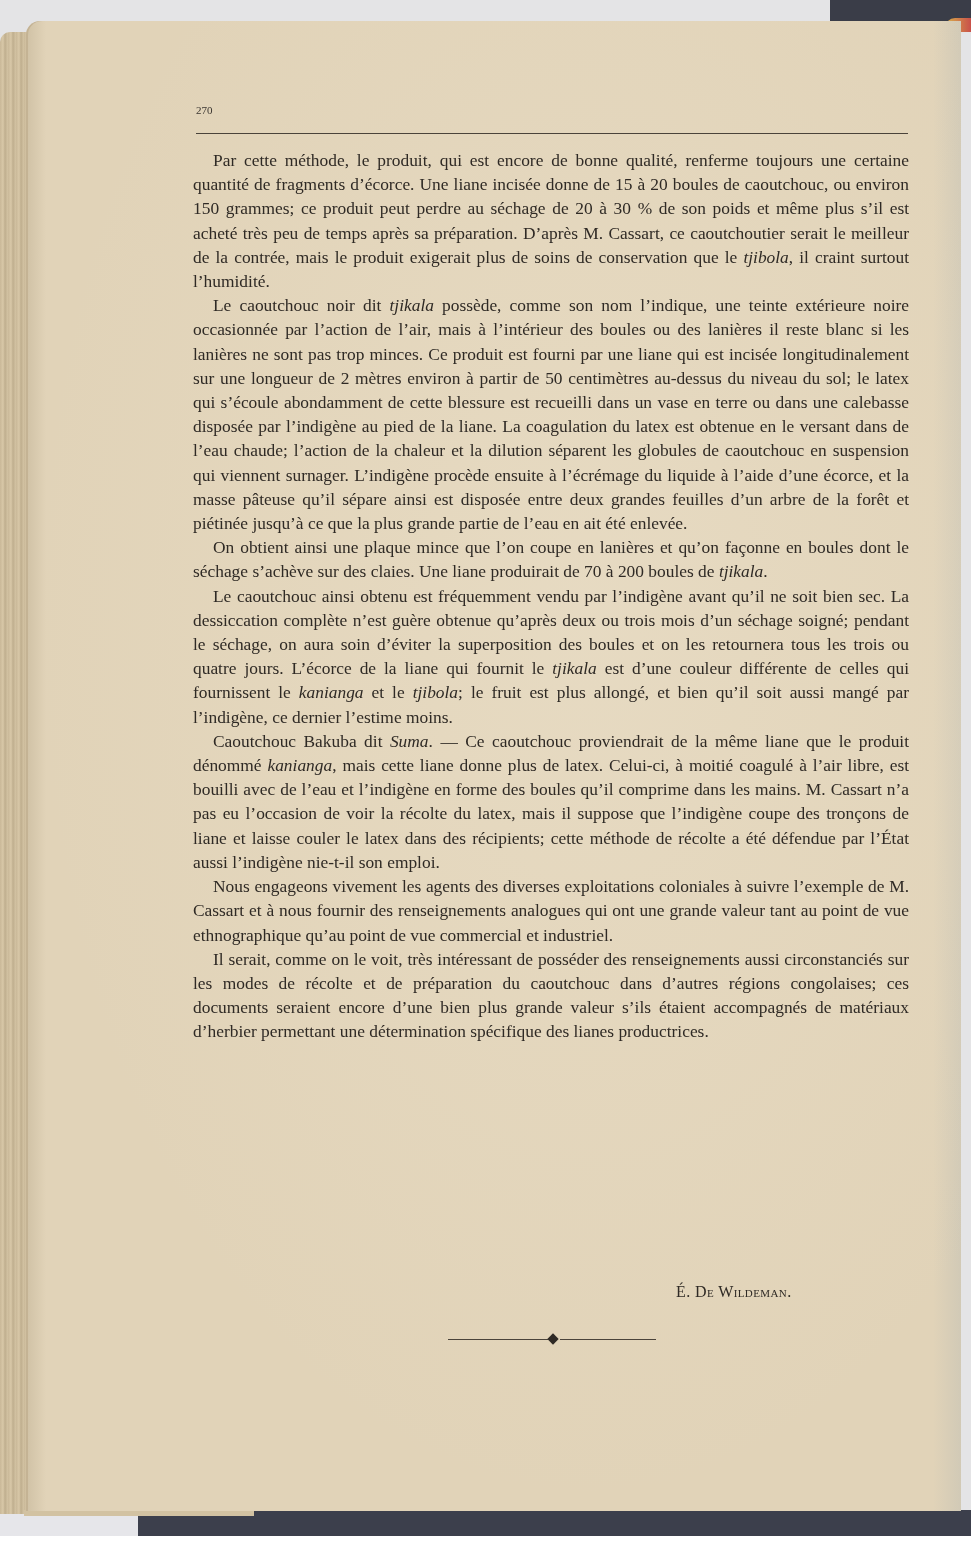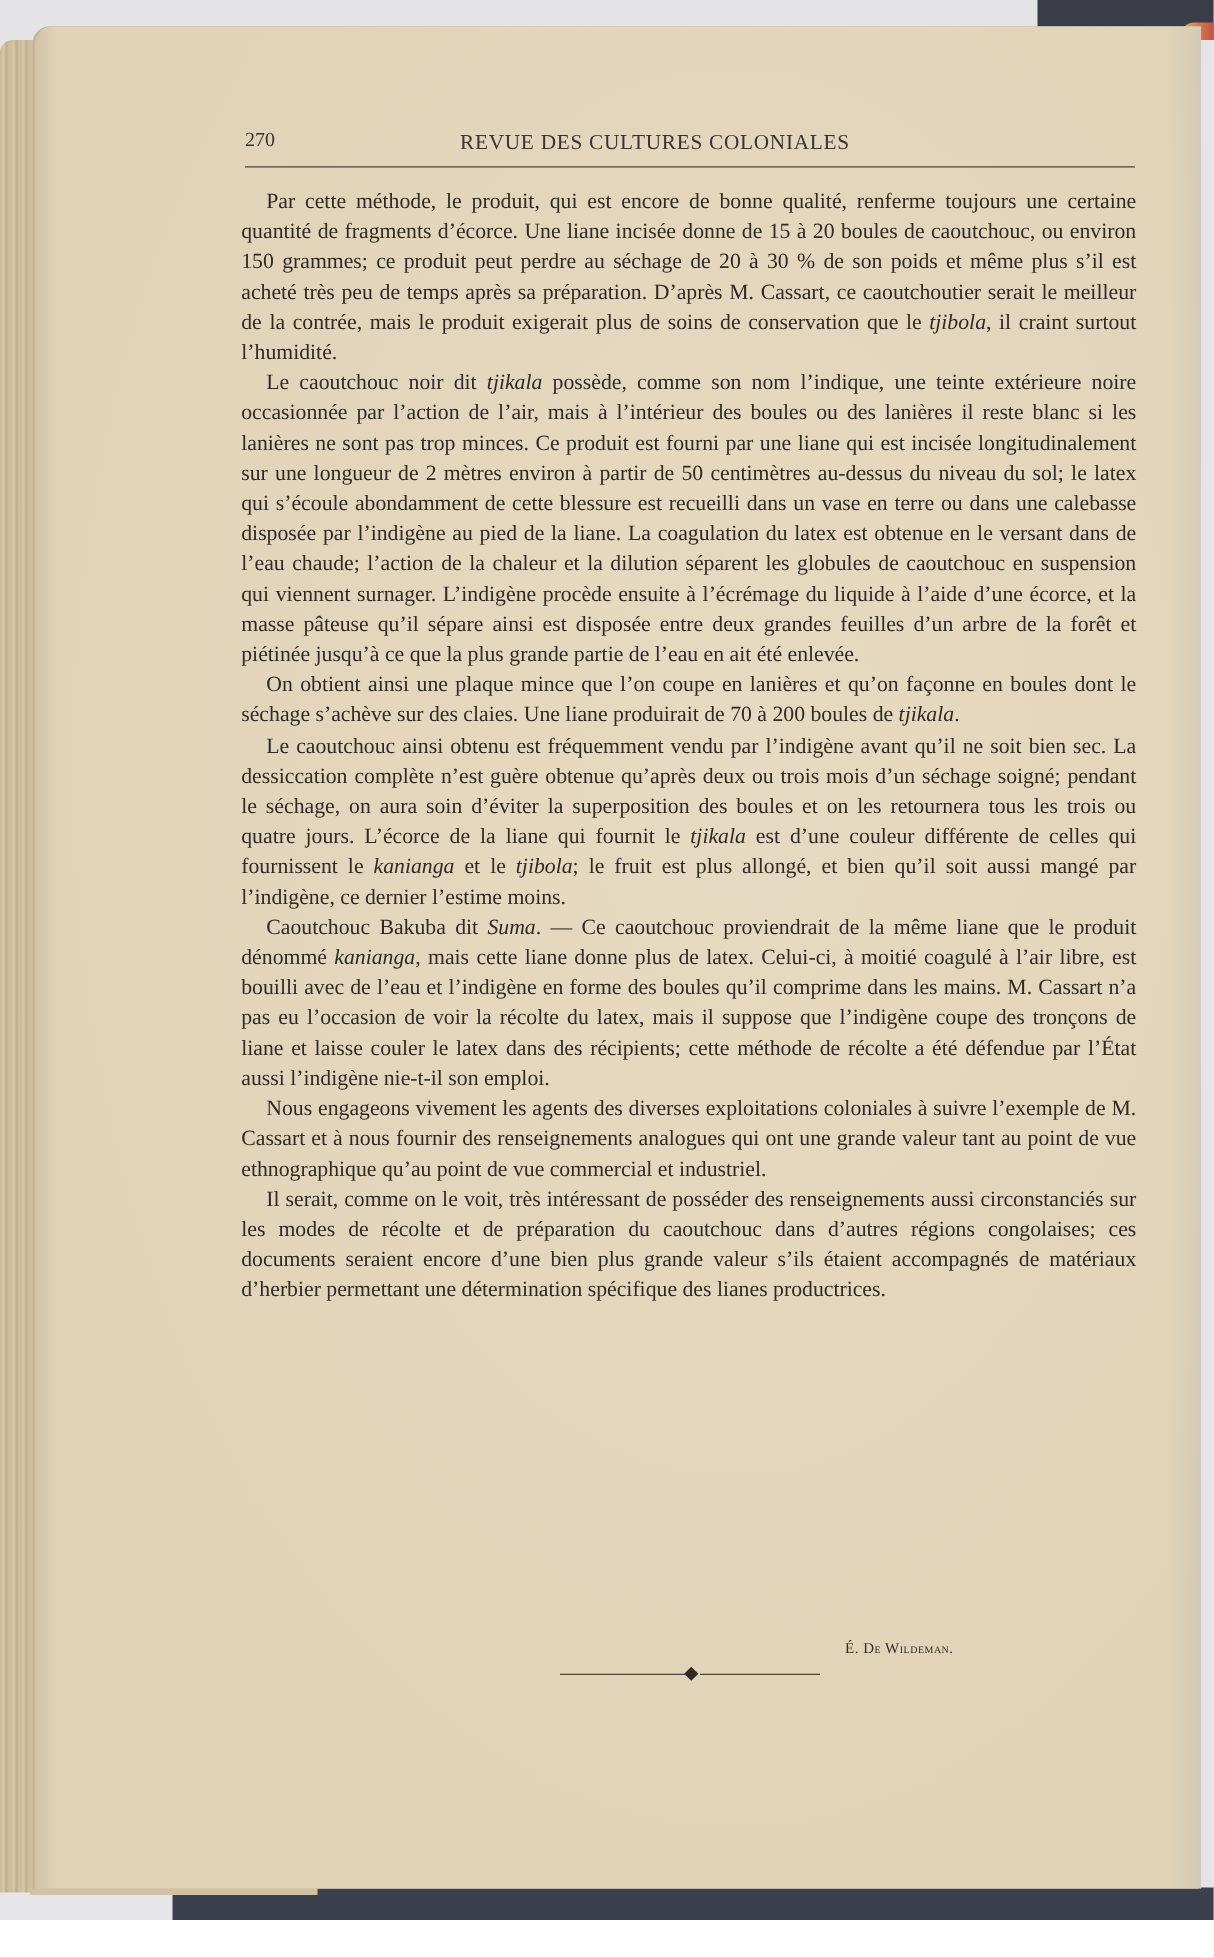--- a/index.html
+++ b/index.html
@@ -45,43 +45,42 @@
     }
     .page-bottom-lip {
       position: absolute; left: 24px; top: 1510px; width: 230px; height: 6px;
       background: #d2c2a2;
     }
     .header {
       position: absolute; left: 196px; top: 100px; width: 712px; height: 30px;
       color: #3a3530;
     }
     .page-number {
-      position: absolute; left: 0; top: 4px; font-size: 16px;
+      position: absolute; left: 0; top: 4px; font-size: 11px;
     }
     .running-title {
       position: absolute; left: 172px; top: 4px; font-size: 17px; letter-spacing: 0.6px;
     }
     .header-rule {
       position: absolute; left: 196px; top: 133px; width: 712px; height: 0;
       border-top: 1.6px solid #4a433a;
     }
     .body-text {
       position: absolute; left: 193px; top: 148px; width: 716px;
       color: #2f2a25;
       font-size: 17.4px; line-height: 24.2px;
       text-align: justify;
     }
     .body-text p { margin: 0; text-indent: 20px; }
     .body-text p.continuation { text-indent: 0; }
     .body-text em { font-style: italic; }
     .signature {
       position: absolute; left: 676px; top: 1283px;
-      color: #2f2a25; font-size: 12px; letter-spacing: 0.4px;
+      color: #2f2a25; font-size: 16px; letter-spacing: 0.4px;
       font-variant: small-caps;
-      margin-top: 28px;
     }
     .ornament {
       position: absolute; left: 448px; top: 1335px; width: 210px; height: 10px;
     }
     .ornament .line-l { position: absolute; left: 0; top: 4px; width: 100px; border-top: 1px solid #4a433a; }
     .ornament .line-r { position: absolute; left: 112px; top: 4px; width: 96px; border-top: 1px solid #4a433a; }
     .ornament .diamond {
       position: absolute; left: 101px; top: 0; width: 8px; height: 8px;
       background: #2f2a25; transform: rotate(45deg);
     }
@@ -99,21 +98,20 @@
   <div class="red-edge"></div>
   <div class="backdrop-bottom-light"></div>
   <div class="backdrop-bottom"></div>
   <div class="page-stack"></div>
   <div class="page-bottom-lip"></div>
 
   <div class="page"></div>
 
   <div class="header">
     <span class="page-number">270</span>
-    <span class="running-title">REVUE DES CULTURES COLONIALES</span>
   </div>
   <div class="header-rule"></div>
 
   <div class="body-text" id="body-text">
       <p><span>Par cette méthode, le produit, qui est encore de bonne qualité, renferme toujours une certaine quantité de fragments d’écorce. Une liane incisée donne de 15 à 20 boules de caoutchouc, ou environ 150 grammes; ce produit peut perdre au séchage de 20 à 30 % de son poids et même plus s’il est acheté très peu de temps après sa préparation. D’après M. Cassart, ce caoutchoutier serait le meilleur de la contrée, mais le produit exigerait plus de soins de conservation que le </span><em>tjibola</em><span>, il craint surtout l’humidité.</span></p>
       <p><span>Le caoutchouc noir dit </span><em>tjikala</em><span> possède, comme son nom l’indique, une teinte extérieure noire occasionnée par l’action de l’air, mais à l’intérieur des boules ou des lanières il reste blanc si les lanières ne sont pas trop minces. Ce produit est fourni par une liane qui est incisée longitudinalement sur une longueur de 2 mètres environ à partir de 50 centimètres au-dessus du niveau du sol; le latex qui s’écoule abondamment de cette blessure est recueilli dans un vase en terre ou dans une calebasse disposée par l’indigène au pied de la liane. La coagulation du latex est obtenue en le versant dans de l’eau chaude; l’action de la chaleur et la dilution séparent les globules de caoutchouc en suspension qui viennent surnager. L’indigène procède ensuite à l’écrémage du liquide à l’aide d’une écorce, et la masse pâteuse qu’il sépare ainsi est disposée entre deux grandes feuilles d’un arbre de la forêt et piétinée jusqu’à ce que la plus grande partie de l’eau en ait été enlevée.</span></p>
       <p><span>On obtient ainsi une plaque mince que l’on coupe en lanières et qu’on façonne en boules dont le séchage s’achève sur des claies. Une liane produirait de 70 à 200 boules de </span><em>tjikala</em><span>.</span></p>
       <p><span>Le caoutchouc ainsi obtenu est fréquemment vendu par l’indigène avant qu’il ne soit bien sec. La dessiccation complète n’est guère obtenue qu’après deux ou trois mois d’un séchage soigné; pendant le séchage, on aura soin d’éviter la superposition des boules et on les retournera tous les trois ou quatre jours. L’écorce de la liane qui fournit le </span><em>tjikala</em><span> est d’une couleur différente de celles qui fournissent le </span><em>kanianga</em><span> et le </span><em>tjibola</em><span>; le fruit est plus allongé, et bien qu’il soit aussi mangé par l’indigène, ce dernier l’estime moins.</span></p>
       <p><span>Caoutchouc Bakuba dit </span><em>Suma</em><span>. — Ce caoutchouc proviendrait de la même liane que le produit dénommé </span><em>kanianga</em><span>, mais cette liane donne plus de latex. Celui-ci, à moitié coagulé à l’air libre, est bouilli avec de l’eau et l’indigène en forme des boules qu’il comprime dans les mains. M. Cassart n’a pas eu l’occasion de voir la récolte du latex, mais il suppose que l’indigène coupe des tronçons de liane et laisse couler le latex dans des récipients; cette méthode de récolte a été défendue par l’État aussi l’indigène nie-t-il son emploi.</span></p>
       <p><span>Nous engageons vivement les agents des diverses exploitations coloniales à suivre l’exemple de M. Cassart et à nous fournir des renseignements analogues qui ont une grande valeur tant au point de vue ethnographique qu’au point de vue commercial et industriel.</span></p>

